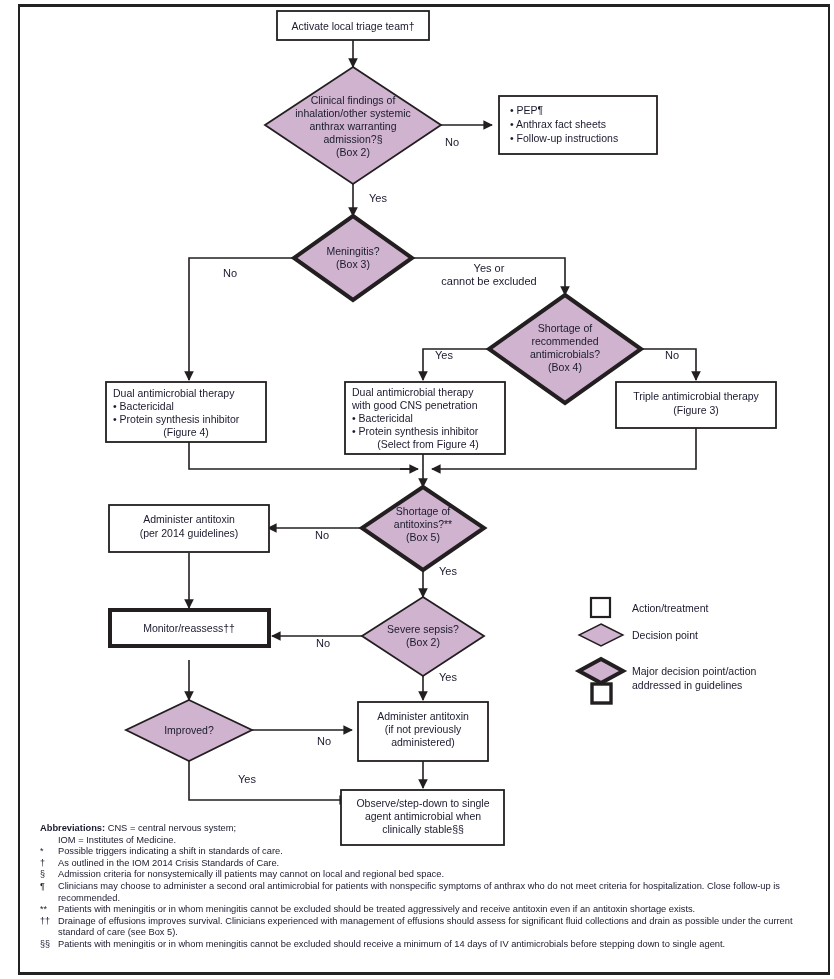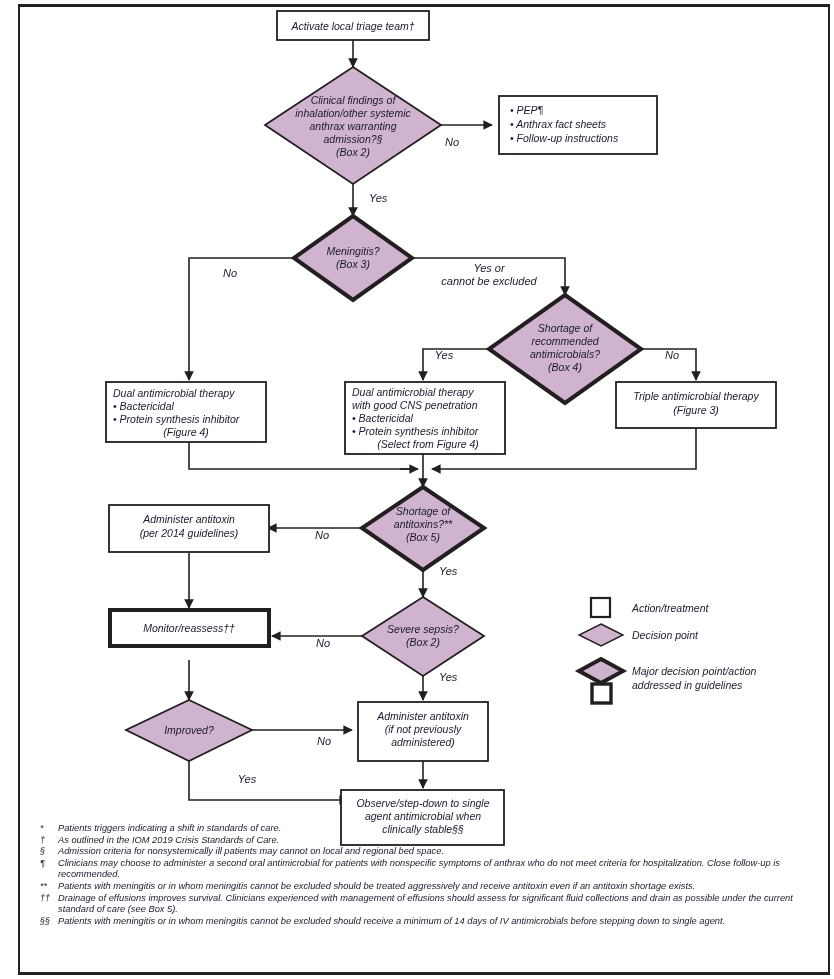--- a/index.html
+++ b/index.html
@@ -7,21 +7,20 @@
     padding: 0;
     background: #ffffff;
   }
   #page {
     position: relative;
     width: 834px;
     height: 979px;
     background: #ffffff;
     font-family: "Liberation Sans", "DejaVu Sans", sans-serif;
     overflow: hidden;
-    font-style: italic;
   }
   #chart-svg {
     position: absolute;
     left: 0;
     top: 0;
     width: 834px;
     height: 979px;
   }
   .node-text {
     font-family: "Liberation Sans", "DejaVu Sans", sans-serif;
@@ -256,28 +255,37 @@
       <text class="legend-text" x="632" y="639">Decision point</text>
 
       <polygon points="601,659 623,671 601,683 579,671" fill="#cfb3cf" stroke="#231f20" stroke-width="4"></polygon>
       <rect x="592" y="684" width="19" height="19" fill="#ffffff" stroke="#231f20" stroke-width="3.4"></rect>
       <text class="legend-text" x="632" y="675">Major decision point/action</text>
       <text class="legend-text" x="632" y="689">addressed in guidelines</text>
     </g>
   </svg>
 
   <div class="fn-wrap">
+    <div class="fn-row">
+      <div class="fn-body fn-abbr">
+        <b>Abbreviations:</b>
+        <span>CNS = central nervous system;</span>
+      </div>
+    </div>
+    <div class="fn-row">
+      <div class="fn-body fn-indent">IOM = Institutes of Medicine.</div>
+    </div>
 
     <div class="fn-row">
       <div class="fn-mark">*</div>
-      <div class="fn-body">Patients triggers indicating a shift in standards of care.</div>
+      <div class="fn-body">Possible triggers indicating a shift in standards of care.</div>
     </div>
     <div class="fn-row">
       <div class="fn-mark">†</div>
-      <div class="fn-body">As outlined in the IOM 2019 Crisis Standards of Care.</div>
+      <div class="fn-body">As outlined in the IOM 2014 Crisis Standards of Care.</div>
     </div>
     <div class="fn-row">
       <div class="fn-mark">§</div>
       <div class="fn-body">Admission criteria for nonsystemically ill patients may cannot on local and regional bed space.</div>
     </div>
     <div class="fn-row">
       <div class="fn-mark">¶</div>
       <div class="fn-body">Clinicians may choose to administer a second oral antimicrobial for patients with nonspecific symptoms of anthrax who do not meet criteria for hospitalization. Close follow-up is recommended.</div>
     </div>
     <div class="fn-row">

